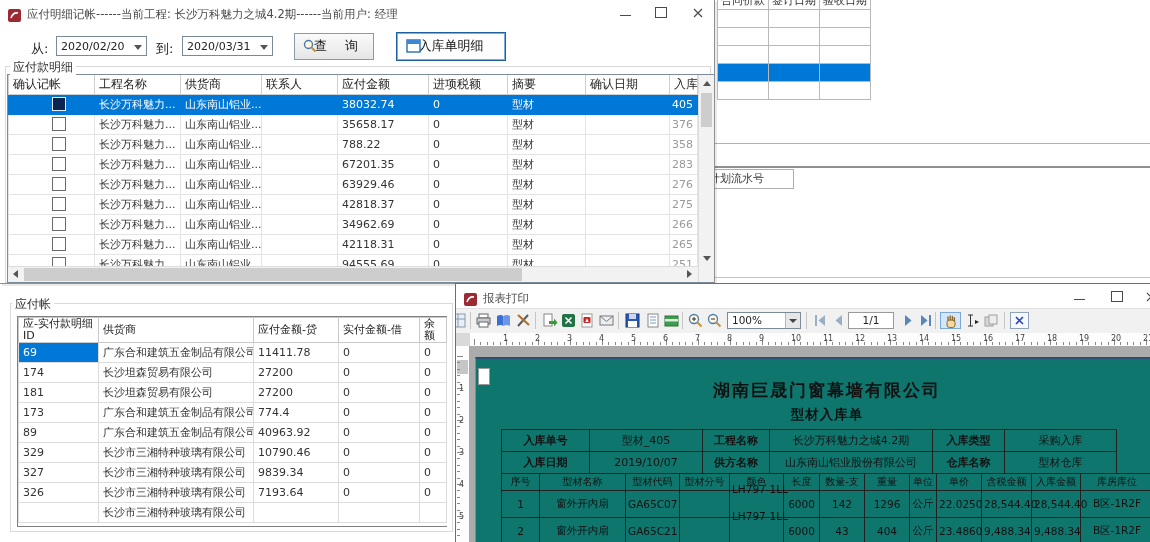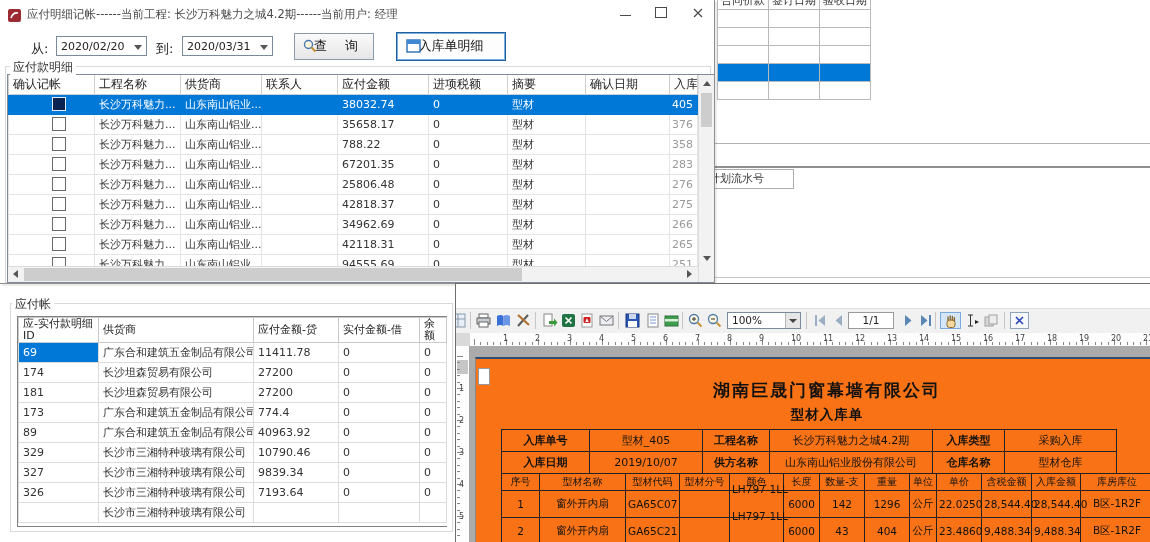--- a/index.html
+++ b/index.html
@@ -87,21 +87,21 @@
   #rstub{position:absolute;left:0;top:49px;width:14px;height:13px;background:#d9d9d9;border-right:1px solid #a0a0a0;border-bottom:1px solid #a8a8a8;}
   .rnum{position:absolute;top:1px;font-size:8px;color:#444;}
   .rtick{position:absolute;bottom:1px;width:1px;height:3px;background:#888;}
   .rtick.unit{height:6px;}
   #preview{position:absolute;left:0;top:62px;right:0;bottom:0;background:#ababab;}
   #vruler{position:absolute;left:0;top:0;width:13px;bottom:0;background:#fdfdfd;border-right:1px solid #a8a8a8;overflow:hidden;}
   .vnum{position:absolute;left:3px;font-size:8px;color:#444;}
   .vtick{position:absolute;left:1px;width:3px;height:1px;background:#888;}
   .vtick.unit{width:6px;}
   #vthumb2{position:absolute;left:1px;top:14px;width:11px;height:14px;background:#c6c6c6;}
-  #page{position:absolute;left:19px;top:11px;right:0;bottom:0;background:#f97316;border-top:2px solid #2e4d72;border-left:1px solid #8a8a8a;text-decoration:underline;}
+  #page{position:absolute;left:19px;top:11px;right:0;bottom:0;background:#0f766e;border-top:2px solid #2e4d72;border-left:1px solid #8a8a8a;text-decoration:underline;}
   #corner{position:absolute;left:2px;top:9px;width:10px;height:15px;background:#fff;border:1px solid #999;}
   #rcompany{position:absolute;left:25px;top:20px;width:652px;text-align:center;font-size:17px;font-weight:bold;color:#111;letter-spacing:2px;}
   #rform{position:absolute;left:25px;top:47px;width:652px;text-align:center;font-size:13.5px;font-weight:bold;color:#111;letter-spacing:1px;}
   #rinfo{position:absolute;left:25px;top:70px;border-collapse:collapse;table-layout:fixed;width:615px;}
   #rinfo td,#rinfo th{border:1px solid #222;height:21px;font-size:11px;color:#111;text-align:center;overflow:hidden;white-space:nowrap;padding:0 2px;}
   #rinfo th{font-weight:bold;}
   #rdet{position:absolute;left:25px;top:114px;border-collapse:collapse;table-layout:fixed;width:652px;}
   #rdet th{border:1px solid #222;height:16px;font-size:10px;font-weight:normal;color:#111;text-align:center;overflow:hidden;white-space:nowrap;padding:0 1px;}
   #rdet td{border:1px solid #222;height:26px;font-size:10.5px;color:#111;text-align:center;overflow:visible;white-space:nowrap;padding:0 2px;}
   #rdet td.num{text-align:right;padding-right:3px;}
@@ -269,21 +269,21 @@
               <td>0</td>
               <td>型材</td>
               <td></td>
               <td class="dim">283</td>
             </tr>
             <tr>
               <td class="cbcell"><span class="cb"></span></td>
               <td>长沙万科魅力...</td>
               <td>山东南山铝业...</td>
               <td></td>
-              <td>25806.48</td>
+              <td>63929.46</td>
               <td>0</td>
               <td>型材</td>
               <td></td>
               <td class="dim">276</td>
             </tr>
             <tr>
               <td class="cbcell"><span class="cb"></span></td>
               <td>长沙万科魅力...</td>
               <td>山东南山铝业...</td>
               <td></td>
@@ -436,20 +436,36 @@
               <td></td>
               <td></td>
               <td></td>
             </tr>
           </tbody>
       </table>
     </div>
   </div>
 
   <div class="win" id="win2">
+    <div class="tbar">
+      <span class="applogo">
+        <svg width="13" height="13">
+            <rect x="0" y="0" width="13" height="13" rx="2" fill="#9c2a33"></rect>
+            <path d="M3 9 Q5 3 10 4" stroke="#fff" stroke-width="1.6" fill="none"></path>
+          </svg>
+      </span>
+      <span class="ttext">报表打印</span>
+      <span class="cap min" style="left:616px;"></span>
+      <span class="cap max" style="left:653px;"></span>
+      <span class="cap cls" style="left:687px;">
+        <svg width="14" height="14">
+            <path d="M3 3 L11 11 M11 3 L3 11" stroke="#4a4a4a" stroke-width="1.2"></path>
+          </svg>
+      </span>
+    </div>
 
     <div id="toolbar">
       <span class="ti" style="left:-6px;"><svg width="17" height="17">
             <rect x="2" y="2" width="13" height="13" fill="#e8eef8" stroke="#8899aa"></rect>
             <path d="M2 7 h13 M8 2 v13" stroke="#8899aa"></path>
           </svg></span>
       <span class="tsep" style="left:14px;"></span>
       <span class="ti" style="left:19px;"><svg width="17" height="17">
             <rect x="4" y="2" width="9" height="4" fill="#fff" stroke="#666"></rect>
             <rect x="2" y="6" width="13" height="6" fill="#c8ccd4" stroke="#666"></rect>

